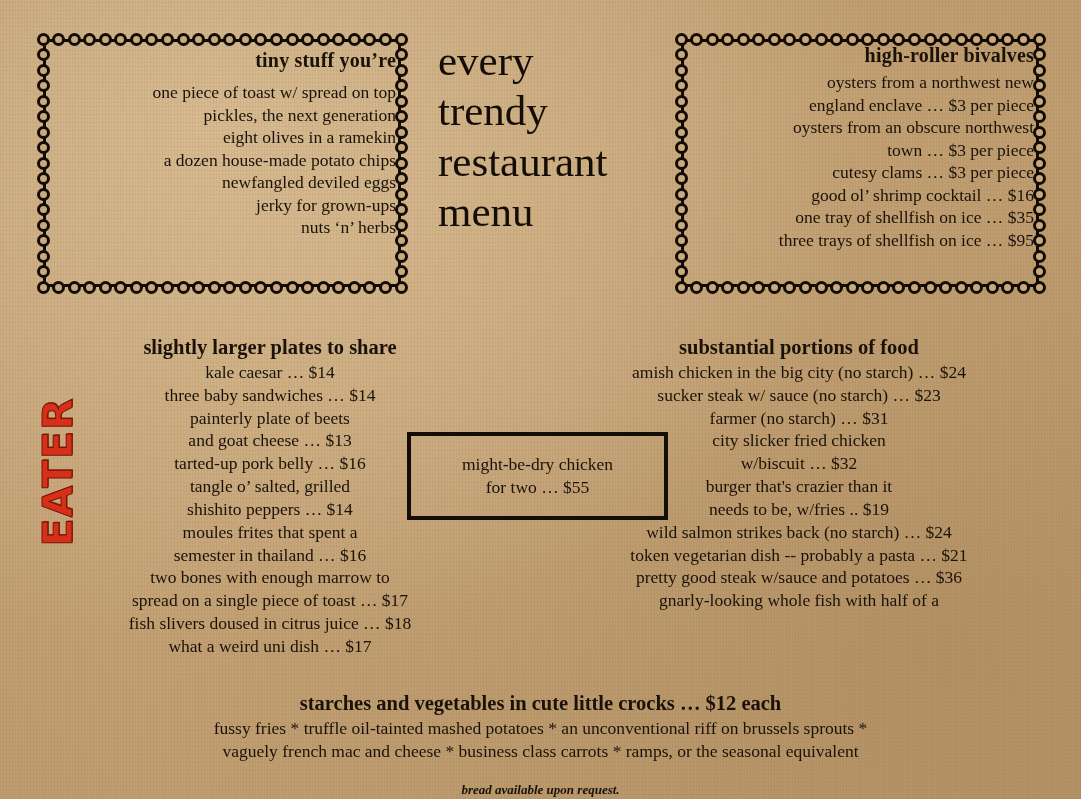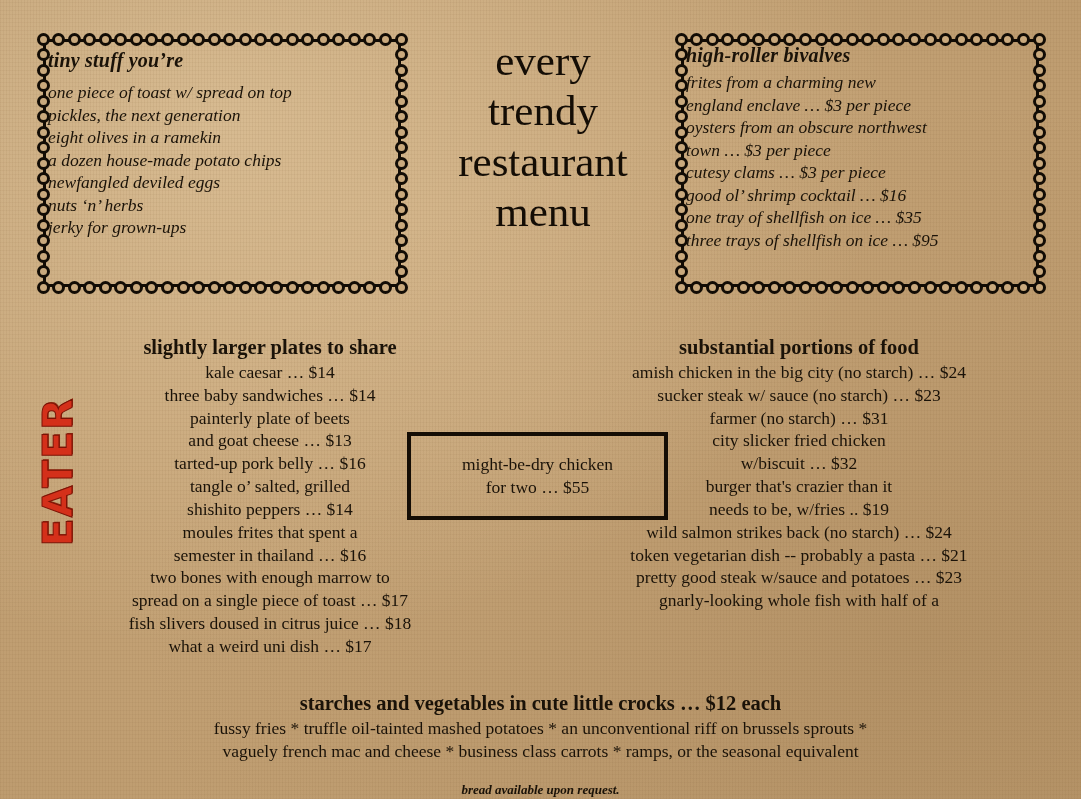--- a/index.html
+++ b/index.html
@@ -56,45 +56,44 @@
     width: 13px;
     height: 13px;
     border-radius: 50%;
     background: transparent;
     border: 3px solid #120c05;
     box-sizing: border-box;
   }
   .stamp-content {
     position: absolute;
     inset: 12px 14px;
-    text-align: left;
+    text-align: right;
     z-index: 3;
-    font-style: italic;
   }
 
   .hdr {
     font-weight: bold;
     font-size: 20px;
     letter-spacing: 0.2px;
     margin: 0 0 2px 0;
     line-height: 1.35;
   }
   .hdr.two-line { line-height: 1.85; }
   .line {
     font-size: 17.5px;
     line-height: 1.29;
   }
 
   
   #center-title {
     position: absolute;
-    left: 418px;
+    left: 438px;
     top: 36px;
     width: 250px;
-    text-align: center;
+    text-align: left;
     z-index: 4;
   }
   #center-title .t {
     font-family: "Liberation Serif", serif;
     font-size: 43px;
     line-height: 1.17;
     color: #140d05;
   }
   #center-title .est {
     font-size: 15px;
@@ -273,22 +272,22 @@
       </div>
     <div class="stamp-content">
       <div class="hdr two-line">
         <div>tiny stuff you’re</div>
       </div>
       <div class="line">one piece of toast w/ spread on top</div>
       <div class="line">pickles, the next generation</div>
       <div class="line">eight olives in a ramekin</div>
       <div class="line">a dozen house-made potato chips</div>
       <div class="line">newfangled deviled eggs</div>
+      <div class="line">jerky for grown-ups</div>
       <div class="line">nuts ‘n’ herbs</div>
-      <div class="line">jerky for grown-ups</div>
     </div>
   </div>
 
   <div class="stamp" id="stamp-right" style="left:672px; top:30px; width:376px; height:266px;">
     <div class="stamp-inner"></div>
     <div class="stamp-perf">
         <i style="left: 2.5px; top: 2.5px; background: rgb(201, 169, 125); border-color: rgb(18, 12, 5);"></i>
         <i style="left: 2.5px; top: 250.5px; background: rgb(201, 169, 125); border-color: rgb(18, 12, 5);"></i>
         <i style="left: 18.0652px; top: 2.5px; background: rgb(201, 169, 125); border-color: rgb(18, 12, 5);"></i>
         <i style="left: 18.0652px; top: 250.5px; background: rgb(201, 169, 125); border-color: rgb(18, 12, 5);"></i>
@@ -362,21 +361,21 @@
         <i style="left: 360.5px; top: 188.5px; background: rgb(201, 169, 125); border-color: rgb(18, 12, 5);"></i>
         <i style="left: 2.5px; top: 204px; background: rgb(201, 169, 125); border-color: rgb(18, 12, 5);"></i>
         <i style="left: 360.5px; top: 204px; background: rgb(201, 169, 125); border-color: rgb(18, 12, 5);"></i>
         <i style="left: 2.5px; top: 219.5px; background: rgb(201, 169, 125); border-color: rgb(18, 12, 5);"></i>
         <i style="left: 360.5px; top: 219.5px; background: rgb(201, 169, 125); border-color: rgb(18, 12, 5);"></i>
         <i style="left: 2.5px; top: 235px; background: rgb(201, 169, 125); border-color: rgb(18, 12, 5);"></i>
         <i style="left: 360.5px; top: 235px; background: rgb(201, 169, 125); border-color: rgb(18, 12, 5);"></i>
       </div>
     <div class="stamp-content">
       <div class="hdr">high-roller bivalves</div>
-      <div class="line">frites from a charming new</div>
+      <div class="line">oysters from a northwest new</div>
       <div class="line">england enclave … $3 per piece</div>
       <div class="line">oysters from an obscure northwest</div>
       <div class="line">town … $3 per piece</div>
       <div class="line">cutesy clams … $3 per piece</div>
       <div class="line">good ol’ shrimp cocktail … $16</div>
       <div class="line">one tray of shellfish on ice … $35</div>
       <div class="line">three trays of shellfish on ice … $95</div>
     </div>
   </div>
 
@@ -412,21 +411,21 @@
     <div class="sect-hdr">substantial portions of food</div>
     <div class="line">amish chicken in the big city (no starch) … $24</div>
     <div class="line">sucker steak w/ sauce (no starch) … $23</div>
     <div class="line">farmer (no starch) …  $31</div>
     <div class="line">city slicker fried chicken</div>
     <div class="line">w/biscuit …  $32</div>
     <div class="line">burger that's crazier than it</div>
     <div class="line">needs to be, w/fries  .. $19</div>
     <div class="line">wild salmon strikes back (no starch) … $24</div>
     <div class="line">token vegetarian dish -- probably a pasta … $21</div>
-    <div class="line">pretty good steak w/sauce and potatoes … $23</div>
+    <div class="line">pretty good steak w/sauce and potatoes … $36</div>
     <div class="line">gnarly-looking whole fish with half of a</div>
   </div>
 
   <div id="special-box">
     <div class="line">might-be-dry chicken</div>
     <div class="line">for two … $55</div>
   </div>
 
   <div id="starches">
     <div class="sect-hdr">starches and vegetables in cute little crocks … $12 each</div>

